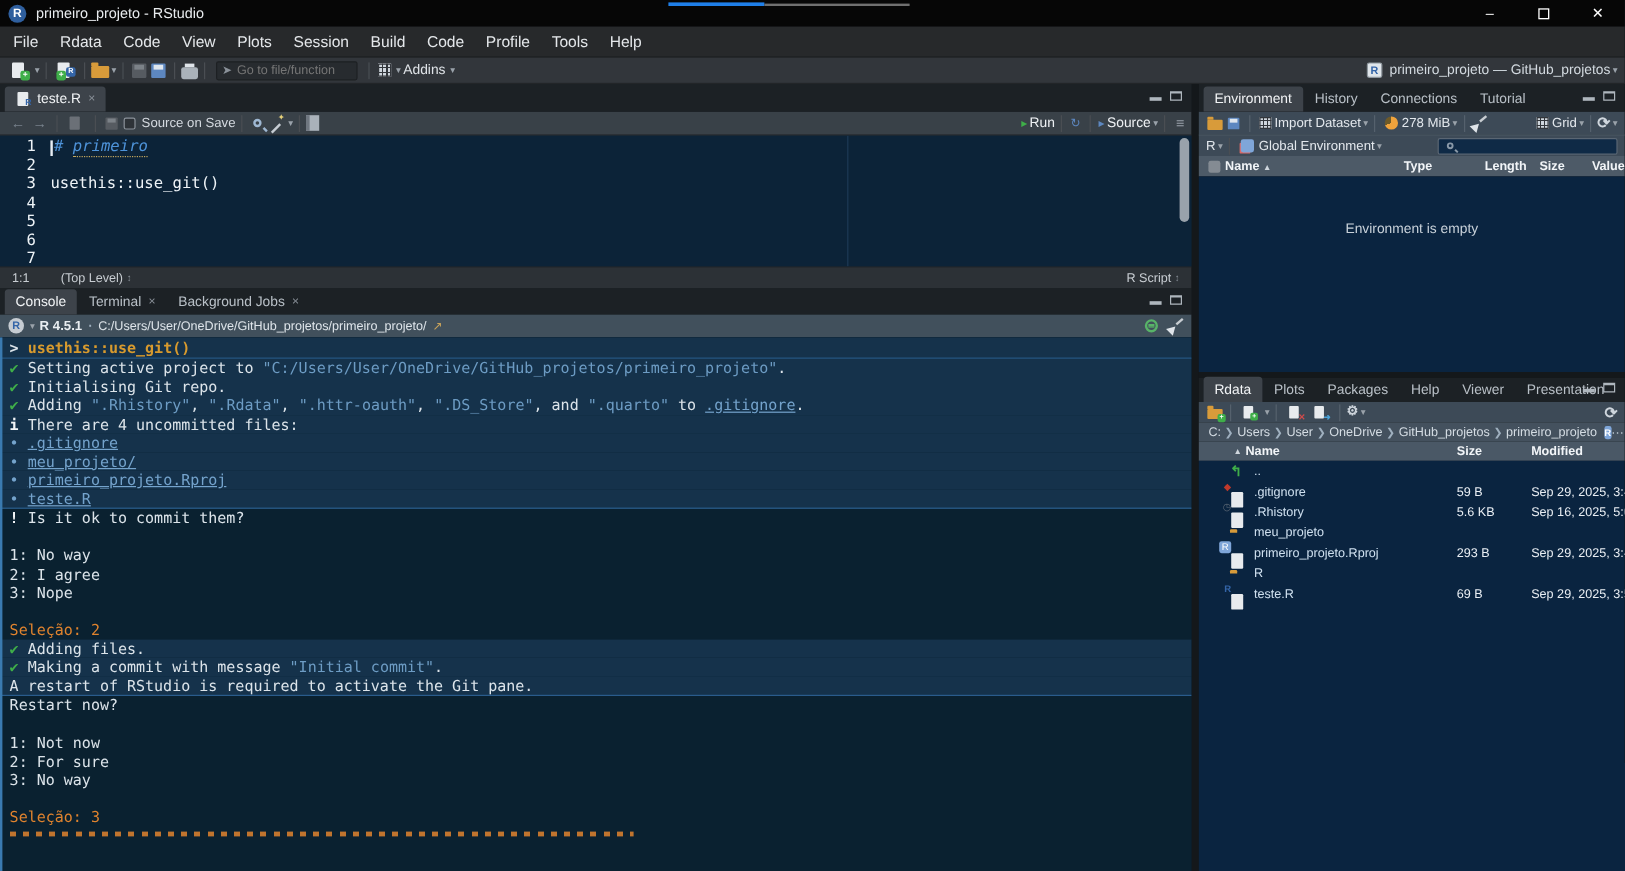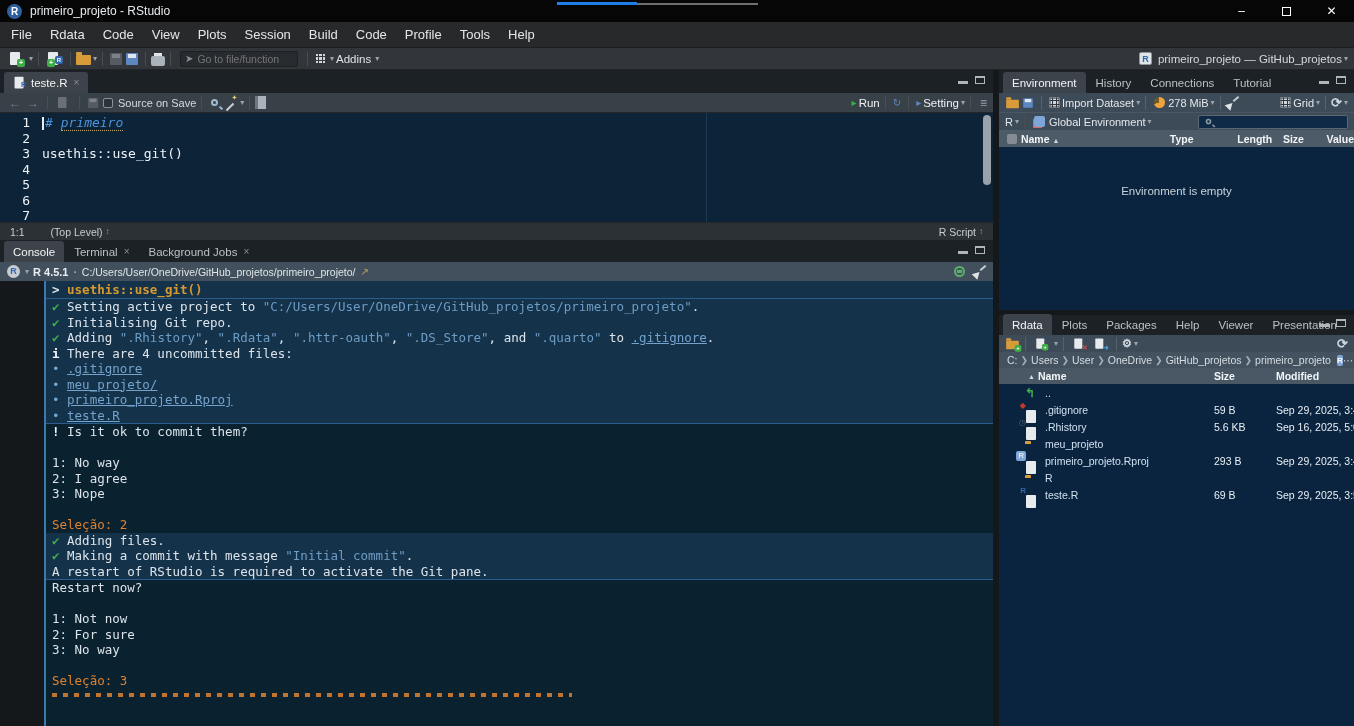--- a/index.html
+++ b/index.html
@@ -117,21 +117,21 @@
   .conh-right { margin-left:auto; display:flex; align-items:center; gap:8px; }
   .suspend { width:11px; height:11px; border:2px solid #58b368; border-radius:50%; position:relative; }
   .suspend:before { content:""; position:absolute; left:1px; right:1px; top:2px; height:1.5px; background:#58b368; }
   .suspend:after { content:""; position:absolute; left:1px; right:1px; bottom:2px; height:1.5px; background:#58b368; }
   .broom { width:13px; height:13px; position:relative; }
   .broom:before { content:""; position:absolute; right:1px; top:0; width:7px; height:2px; background:#c8cdd2; transform:rotate(-40deg); transform-origin:right top; }
   .broom:after { content:""; position:absolute; left:0; bottom:0; width:0; height:0;
     border-left:4px solid transparent; border-right:4px solid transparent; border-bottom:7px solid #dfe4e9; transform:rotate(45deg); }
 
   .consolebody { flex:1; background:#0a2130; position:relative; overflow:hidden;
-    font-family:"DejaVu Sans Mono","Liberation Mono",monospace; font-size:12.5px;margin-left:44px; }
+    font-family:"DejaVu Sans Mono","Liberation Mono",monospace; font-size:12.5px; }
   .consolebody:before { content:""; position:absolute; left:0; top:0; bottom:0; width:2px; background:#3a7ab0; }
   .cl { height:15.5px; line-height:15.5px; padding-left:8px; white-space:pre; color:#dce4ea; }
   .cl.hl { background:#15324b; }
   .cl.hl-end { border-bottom:1px solid #2a5c8c; height:16.5px; }
   .cl.boldline { font-weight:700; height:18px; line-height:18px; }
   .p-t { color:#dce4ea; } .p-k { color:#3fae49; } .p-s { color:#6d9cc4; }
   .p-l { color:#74a3cc; text-decoration:underline; } .p-g { color:#d79a2e; }
   .p-o { color:#e0832e; } .p-i,.p-w { color:#f2f5f8; font-weight:700; } .p-b { color:#74a3cc; }
   .partial-line { margin:4px 0 0 8px; width:520px; height:4px;
     background:repeating-linear-gradient(90deg, #e0832e 0 5px, transparent 5px 11px); opacity:.85; }
@@ -282,21 +282,21 @@
         <span class="caret">▾</span>
         <span class="sep"></span>
         <span class="notebook"></span>
         <span style="margin-left:auto"></span>
         <span class="green-tri">▸</span>
         <span class="runlabel">Run</span>
         <span class="sep"></span>
         <span class="blue-tri">↻</span>
         <span class="sep"></span>
         <span class="blue-tri">▸</span>
-        <span class="runlabel">Setting</span>
+        <span class="runlabel">Source</span>
         <span class="caret">▾</span>
         <span class="sep"></span>
         <span class="outline-ic">≡</span>
       </div>
 
       <div class="editor">
         <div class="gutter" id="gutter">
             <div class="ed-line">1</div>
             <div class="ed-line">2</div>
             <div class="ed-line">3</div>

